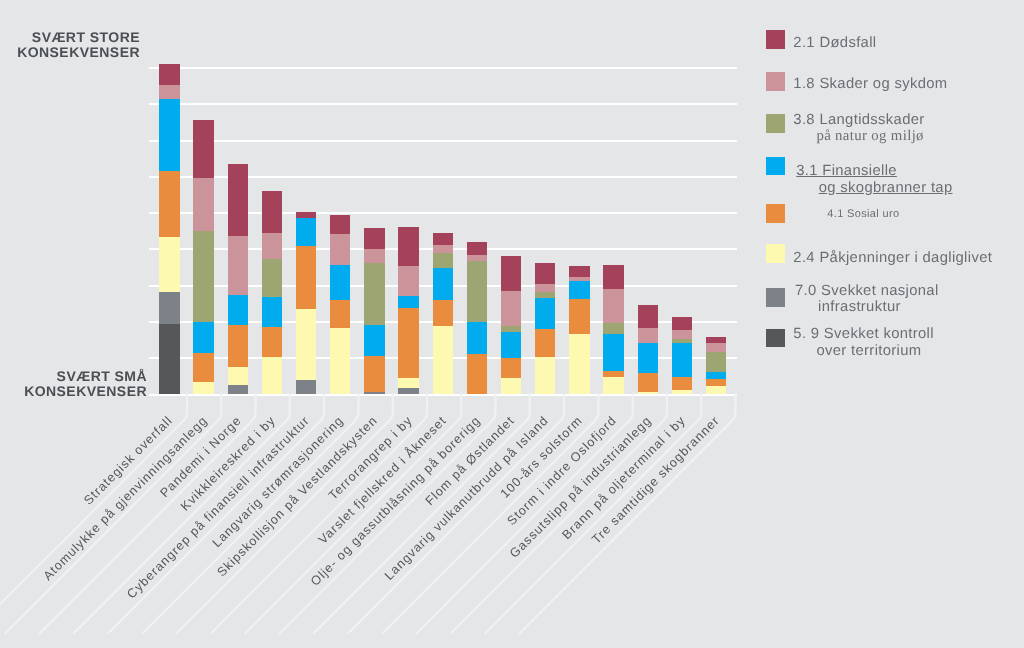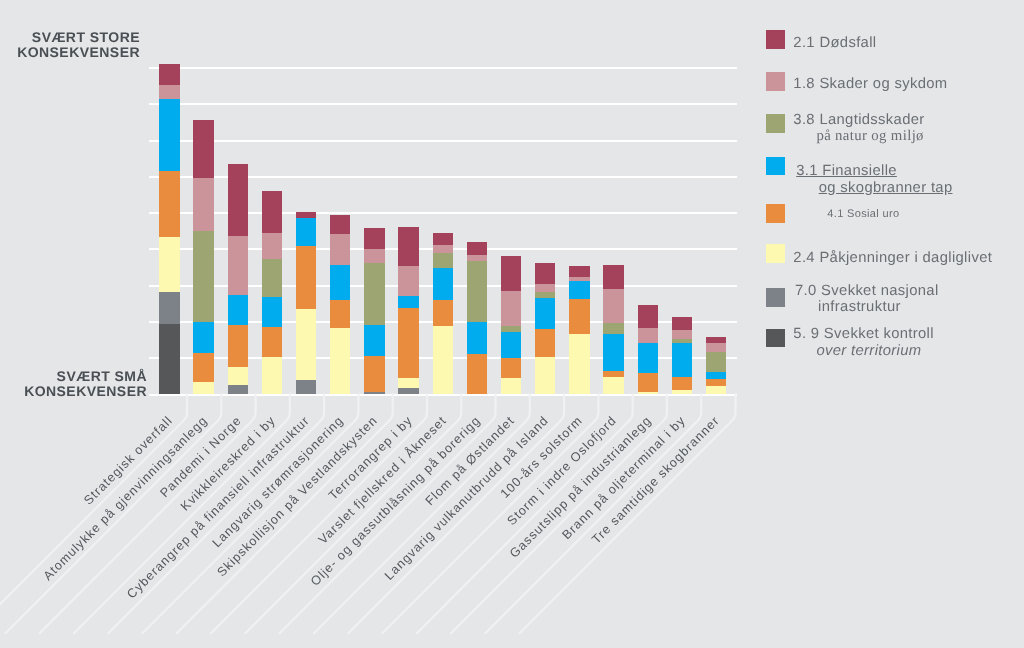--- a/index.html
+++ b/index.html
@@ -218,21 +218,21 @@
       <div class="lg-text" style="left: 793.3px; top: 111.8px; font-size: 14.8px; letter-spacing: 0.35px; line-height: 16.6px;"><div>3.8 Langtidsskader</div><div style="padding-left: 23.1px; font-family: Liberation Serif, serif;">på natur og miljø</div></div>
       <div class="sw" style="background: rgb(0, 171, 238); left: 766.1px; top: 156.6px; width: 18.9px; height: 18.9px;"></div>
       <div class="lg-text" style="left: 796.2px; top: 163px; font-size: 14.8px; letter-spacing: 0.35px; line-height: 16.6px; text-decoration: underline;"><div>3.1 Finansielle</div><div style="padding-left: 22.5px;">og skogbranner tap</div></div>
       <div class="sw" style="background: rgb(234, 140, 62); left: 766.1px; top: 204.4px; width: 18.9px; height: 18.9px;"></div>
       <div class="lg-text" style="left: 793.3px; top: 206px; font-size: 11px; letter-spacing: 0.35px; line-height: 16.6px; margin-left: 34px;"><div>4.1 Sosial uro</div></div>
       <div class="sw" style="background: rgb(253, 249, 176); left: 766.1px; top: 244px; width: 18.9px; height: 18.9px;"></div>
       <div class="lg-text" style="left: 793.3px; top: 249.5px; font-size: 14.8px; letter-spacing: 0.35px; line-height: 16.6px;"><div>2.4 Påkjenninger i dagliglivet</div></div>
       <div class="sw" style="background: rgb(125, 129, 136); left: 766.1px; top: 287.7px; width: 18.9px; height: 18.9px;"></div>
       <div class="lg-text" style="left: 795px; top: 282.8px; font-size: 14.8px; letter-spacing: 0.35px; line-height: 16.6px;"><div>7.0 Svekket nasjonal</div><div style="padding-left: 23.1px;">infrastruktur</div></div>
       <div class="sw" style="background: rgb(85, 87, 89); left: 766.1px; top: 328.6px; width: 18.9px; height: 18.9px;"></div>
-      <div class="lg-text" style="left: 793.3px; top: 326.1px; font-size: 14.8px; letter-spacing: 0.35px; line-height: 16.6px;"><div>5. 9 Svekket kontroll</div><div style="padding-left: 23.1px; font-style: italic;">over territorium</div></div>
+      <div class="lg-text" style="left: 793.3px; top: 326.1px; font-size: 14.8px; letter-spacing: 0.35px; line-height: 16.6px;"><div>5. 9 Svekket kontroll</div><div style="padding-left: 23.1px;">over territorium</div></div>
     </div>
   <div class="axis-cap" id="cap-top">
       <div>SVÆRT STORE</div>
       <div>KONSEKVENSER</div>
     </div>
   <div class="axis-cap" id="cap-bot">
       <div>SVÆRT SMÅ</div>
       <div>KONSEKVENSER</div>
     </div>
 </div>

